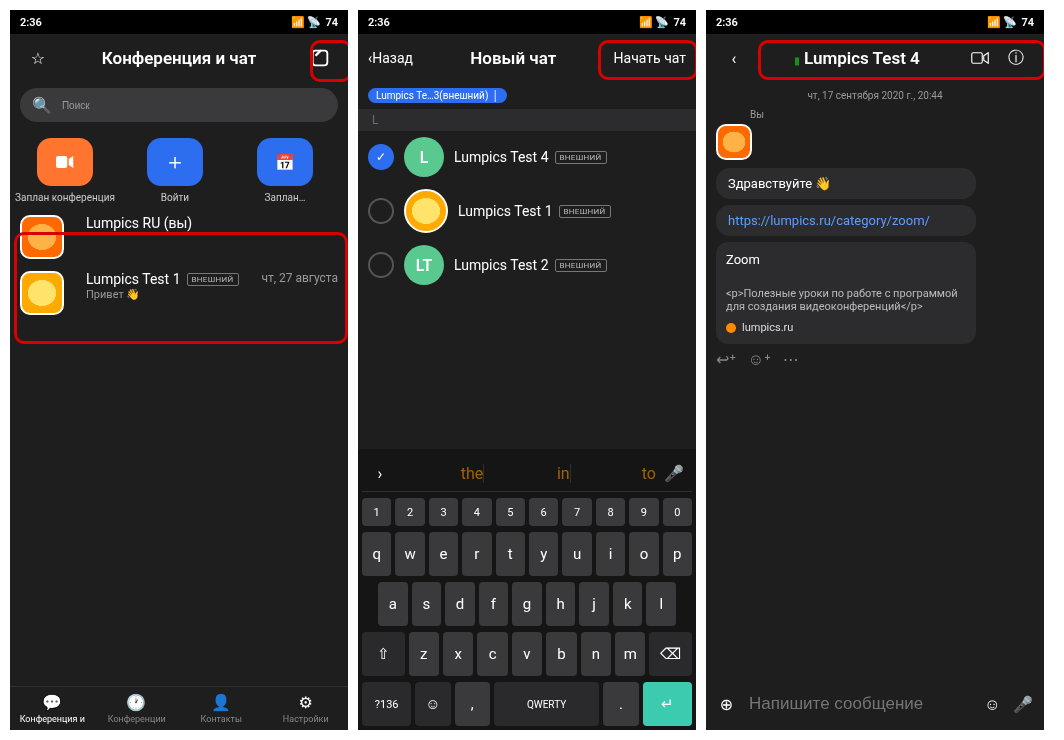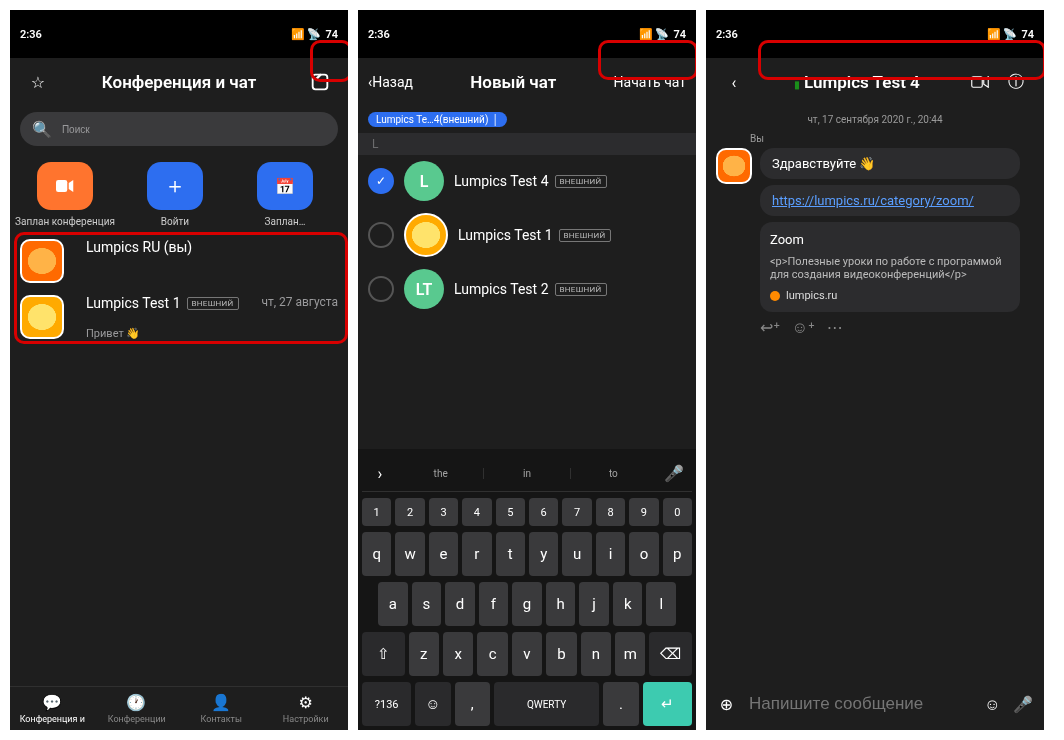--- a/index.html
+++ b/index.html
@@ -1,64 +1,64 @@
 <!DOCTYPE html>
 <html><head>
 <meta charset="utf-8">
 <style>
 body{margin:0;background:#fff;font-family:-apple-system,Segoe UI,Roboto,Arial,sans-serif;display:flex;gap:10px;padding:10px;width:1064px;height:740px;box-sizing:border-box}
 .phone{width:338px;height:720px;background:#1e1e1e;border-radius:0;overflow:hidden;display:flex;flex-direction:column;color:#fff;position:relative}
-.status-bar{height:24px;background:#000;display:flex;align-items:center;justify-content:space-between;padding:12px 10px;font-size:11px;font-weight:600}
+.status-bar{height:24px;background:#000;display:flex;align-items:center;justify-content:space-between;padding:0 10px;font-size:11px;font-weight:600}
 .status-icons{display:flex;gap:4px;align-items:center}
 .header{height:48px;display:flex;align-items:center;padding:0 10px;position:relative}
 .header-title{flex:1;text-align:center;font-size:17px;font-weight:600}
 .icon-btn{width:36px;height:36px;display:flex;align-items:center;justify-content:center;background:none;border:none;color:#fff;cursor:pointer}
 .search-bar{margin:6px 10px;background:#3a3a3c;border-radius:18px;height:34px;display:flex;align-items:center;padding:0 12px;gap:8px}
 .search-bar input{flex:1;background:none;border:none;color:#fff;font-size:10px;outline:none}
 .search-bar input::placeholder{color:#9a9a9c}
 .action-row{display:flex;padding:10px 0 6px;overflow:hidden}
 .action-col{flex:none;width:110px;text-align:center}
 .action-sq{width:56px;height:48px;border-radius:14px;display:inline-flex;align-items:center;justify-content:center;margin-bottom:6px}
 .action-label{font-size:10px;color:#ccc}
 .chat-list{flex:1;overflow:auto}
 .chat-row{display:flex;padding:6px 10px;gap:22px}
 .avatar{width:40px;height:40px;border-radius:10px;display:flex;align-items:center;justify-content:center;flex:none;font-weight:600}
 .avatar.orange{background:radial-gradient(ellipse 60% 55% at 50% 50%,#ffb347 0 58%,#ff6a00 60%);border:2px solid #fff}
 .avatar.yellow{background:radial-gradient(ellipse 60% 55% at 50% 50%,#ffe36b 0 58%,#ffaa00 60%);border:2px solid #fff}
 .chat-main{flex:1;min-width:0}
 .chat-top{display:flex;align-items:center;gap:6px}
 .chat-name{font-size:14px}
 .badge{font-size:8px;border:.5px solid #777;padding:1px 4px;border-radius:2px;color:#bbb;letter-spacing:.3px}
-.chat-sub{font-size:11px;color:#9a9a9c;margin-top:16px}
+.chat-sub{font-size:11px;color:#9a9a9c;margin-top:1px}
 .chat-date{font-size:12px;color:#9a9a9c}
 .chip{display:inline-flex;align-items:center;background:#2d6ef0;border-radius:10px;padding:2px 8px;font-size:10px;margin:6px 10px;gap:4px}
 .section-letter{background:#2c2c2e;color:#6b6b6d;font-size:12px;padding:4px 14px}
 .select-row{display:flex;align-items:center;padding:6px 10px;gap:10px}
 .radio{width:22px;height:22px;border-radius:50%;border:2px solid #555;flex:none;display:flex;align-items:center;justify-content:center}
 .radio.checked{background:#2d6ef0;border-color:#2d6ef0}
 .radio.checked::after{content:"✓";color:#fff;font-size:12px}
 .keyboard{background:#151515;display:flex;flex-direction:column;gap:6px;padding:6px 4px 4px}
 .k-sugg{display:flex;align-items:center;height:36px;border-bottom:1px solid #303030}
-.k-sugg .sug{flex:1;text-align:center;font-size:10px;color:#a3a3a3;border-right:1px solid #303030}
+.k-sugg .sug{flex:1;text-align:right;font-size:16px;color:#a16207;border-right:1px solid #303030}
 .k-row{display:flex;gap:4px;justify-content:center}
 .key{background:#3a3a3c;border-radius:4px;height:44px;display:flex;align-items:center;justify-content:center;font-size:15px;color:#fff;flex:1;min-width:0}
 .key.dark{background:#2a2a2c}
 .key.enter{background:#3dcbb0}
 .key.num{font-size:11px;height:28px}
 .tabbar{display:flex;border-top:1px solid #303030;background:#1e1e1e}
 .tab{flex:1;display:flex;flex-direction:column;align-items:center;justify-content:center;padding:6px 0;gap:2px}
 .tab-label{font-size:9px;color:#888}
 .tab.active .tab-label{color:#fff}
 .highlight{border:3px solid #d80000;border-radius:10px;position:absolute;pointer-events:none}
 .msg-date{text-align:center;font-size:10px;color:#9a9a9a;padding:8px}
 .msg{margin:4px 10px;display:flex;flex-direction:column;align-items:flex-start}
 .bubble{background:#2c2c2e;border-radius:14px;padding:8px 12px;font-size:13px;max-width:240px}
-.link{color:#5a9eff;text-decoration:underline}
+.link{color:#5a9eff;}
 .card{background:#2c2c2e;border-radius:12px;padding:10px;max-width:240px;margin-top:6px;font-size:11px;color:#bbb}
-.card-title{color:#fff;font-size:13px;margin-bottom:8px}
+.card-title{color:#fff;font-size:13px;margin-bottom:20px}
 .msg-actions{display:flex;gap:12px;padding:6px 0;font-size:16px;color:#888}
 .input-bar{display:flex;align-items:center;gap:10px;padding:8px 10px;border-top:0}
 .input-bar input{flex:1;background:none;border:none;color:#fff;font-size:17px;outline:none}
 .video-icon-svg{width:18px;height:12px}
 .sender{font-size:10px;color:#9a9a9a;margin-bottom:2px;margin-left:44px}
 </style>
 </head>
 <body>
 
 <div class="phone">
@@ -147,21 +147,21 @@
   <span>2:36</span>
   <span class="status-icons">📶 📡 <span>74</span></span>
  </div>
  <div class="header">
   <span class="icon-btn" style="width:auto;font-size:14px">‹ <span>Назад</span></span>
   <div class="header-title">Новый чат</div>
   <span class="icon-btn" style="width:auto;font-size:14px">Начать чат</span>
  </div>
  <div class="highlight" style="left:240px;top:30px;width:94px;height:34px"></div>
  <div><span class="chip">
-        <span>Lumpics Te…4(внешний)</span>
+        <span>Lumpics Te…3(внешний)</span>
         <span>│</span>
       </span></div>
  <div class="section-letter">L</div>
  <div>
   <div class="select-row">
    <div class="radio checked"></div>
    <div class="avatar" style="background:#59c98f;border-radius:50%">L</div>
    <div class="chat-main">
           <div class="chat-top">
             <span class="chat-name">Lumpics  Test 4</span>
@@ -269,21 +269,21 @@
           <rect x="1" y="1" width="14" height="14" rx="2"></rect>
           <path d="M17 5l6-4v14l-6-4z"></path>
         </svg>
       </span>
   <span class="icon-btn">ⓘ</span>
  </div>
  <div class="highlight" style="left:52px;top:30px;width:282px;height:34px"></div>
  <div class="msg-date">чт, 17 сентября 2020 г., 20:44</div>
  <div style="flex:1">
   <div class="sender">Вы</div>
-  <div class="msg" style="flex-direction:row;gap:8px;align-items:flex-start">
+  <div class="msg" style="flex-direction:column;gap:8px;align-items:flex-start">
    <div class="avatar orange" style="width:32px;height:32px"></div>
    <div>
     <div class="bubble">Здравствуйте 👋</div>
     <div class="bubble" style="margin-top:6px"><a class="link">https://lumpics.ru/category/zoom/</a></div>
     <div class="card">
      <div class="card-title">Zoom</div>
      <div>&lt;p&gt;Полезные уроки по работе с программой для создания видеоконференций&lt;/p&gt;</div>
      <div style="margin-top:8px;display:flex;align-items:center;gap:6px;color:#ddd">
               <span style="width:10px;height:10px;background:#ff8a00;border-radius:50%;display:inline-block"></span>
               <span>lumpics.ru</span>

